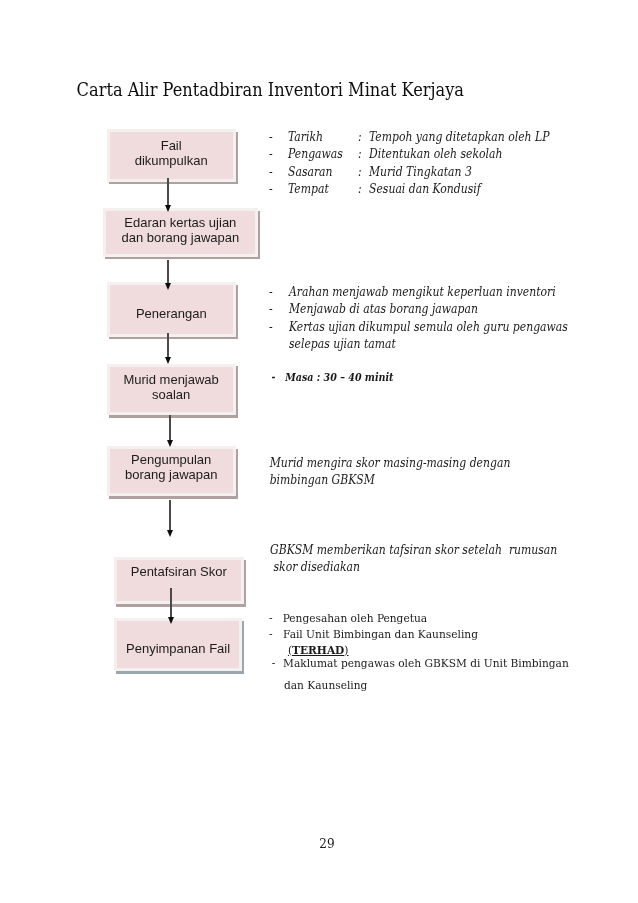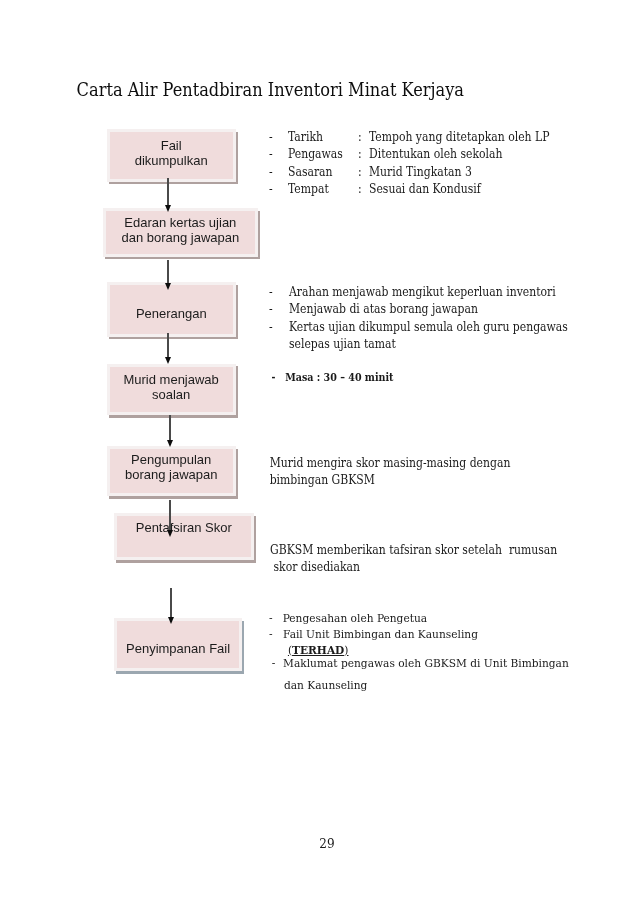--- a/index.html
+++ b/index.html
@@ -49,21 +49,21 @@
   }
   .arrow .head {
     position:absolute; left:0; width:0; height:0;
     border-left:3.2px solid transparent;
     border-right:3.2px solid transparent;
     border-top:7.0px solid #0d0d0d;
   }
 
   
   .ann { position:absolute; font-family:"DejaVu Serif Condensed","DejaVu Serif", serif; font-size:12.05px; line-height:17.25px; color:#1a1a1a; }
-  .ann .row { display:block; white-space:pre; }
+  .ann .row { display:block; white-space:pre;font-style:italic; }
   .ann .line { position:absolute; white-space:pre; display:block; }
   .ann.small { font-size:11.8px; }
   .ann .dash { display:inline-block; }
   .ann b { font-weight:bold; }
 
   .pageno {
     position:absolute; left:0; top:836.5px; width:654px;
     text-align:center; font-family:"DejaVu Serif", serif;
     font-size:12.05px; line-height:14px; color:#1a1a1a;
   }
@@ -107,21 +107,21 @@
   </div>
 
   <div class="node" style="left:106.5px; top:446.0px; width:129.4px; height:50.2px;">
     <div class="shadow"></div>
     <div class="body">
       <div class="label" style="top:-3.7px;">Pengumpulan
 borang jawapan</div>
     </div>
   </div>
 
-  <div class="node" style="left:113.8px; top:513px; width:140px; height:47.2px;">
+  <div class="node" style="left:113.8px; top:557px; width:130px; height:47.2px;">
     <div class="shadow"></div>
     <div class="body">
       <div class="label" style="top:-9.1px;">Pentafsiran Skor</div>
     </div>
   </div>
 
   <div class="node slate" style="left:113.8px; top:618.0px; width:128.5px; height:53.4px;">
     <div class="shadow"></div>
     <div class="body">
       <div class="label" style="top:4.0px;">Penyimpanan Fail</div>

